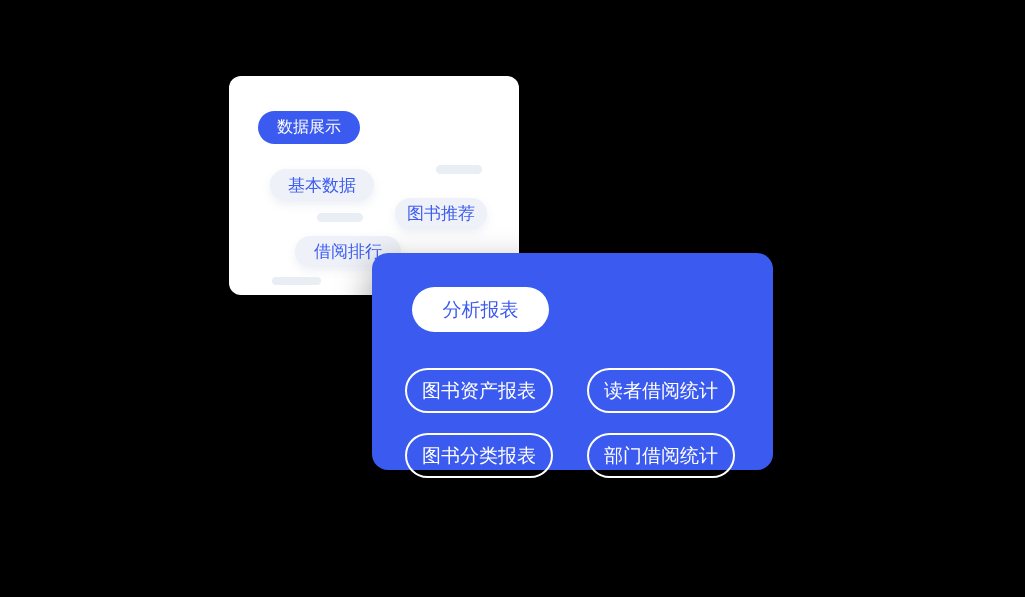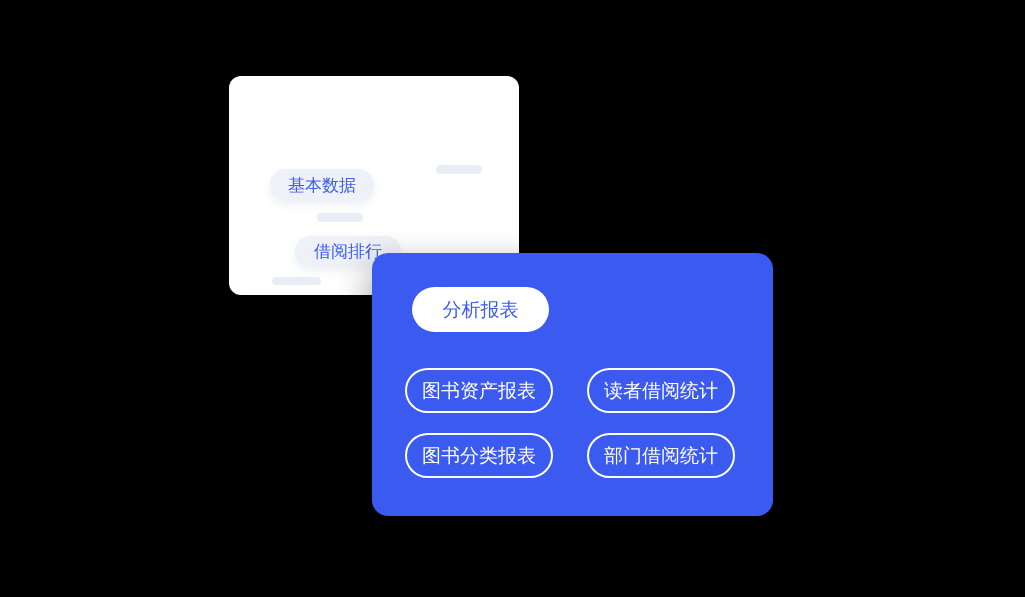--- a/index.html
+++ b/index.html
@@ -26,21 +26,21 @@
     height: 219px;
     background: #ffffff;
     border-radius: 12px;
     box-shadow: 0 12px 32px rgba(0,0,0,0.35);
     z-index: 1;
   }
   .card-blue {
     left: 372px;
     top: 253px;
     width: 401px;
-    height: 263px;
+    height: 217px;
     background: #3B5AF0;
     border-radius: 16px;
     box-shadow: 0 14px 36px rgba(0,0,0,0.4);
     z-index: 2;
   }
   .pill {
     position: absolute;
     box-sizing: border-box;
     display: flex;
     align-items: center;
@@ -89,25 +89,27 @@
   .pill-r1c2 { left: 215px; top: 115px; width: 148px; height: 45px; }
   .pill-r2c1 { left: 33px;  top: 180px; width: 148px; height: 45px; }
   .pill-r2c2 { left: 215px; top: 180px; width: 148px; height: 45px; }
 </style>
 </head>
 <body>
 
 <div class="stage">
 
   <div class="card card-white">
+    <div class="pill pill-title-blue">数据展示</div>
 
     <div class="dash dash-1"></div>
 
     <div class="pill pill-light pill-basic">基本数据</div>
 
+    <div class="pill pill-light pill-recom">图书推荐</div>
 
     <div class="dash dash-2"></div>
 
     <div class="pill pill-light pill-ranking">借阅排行</div>
 
     <div class="dash dash-3"></div>
   </div>
 
   <div class="card card-blue">
     <div class="pill pill-title-white">分析报表</div>

